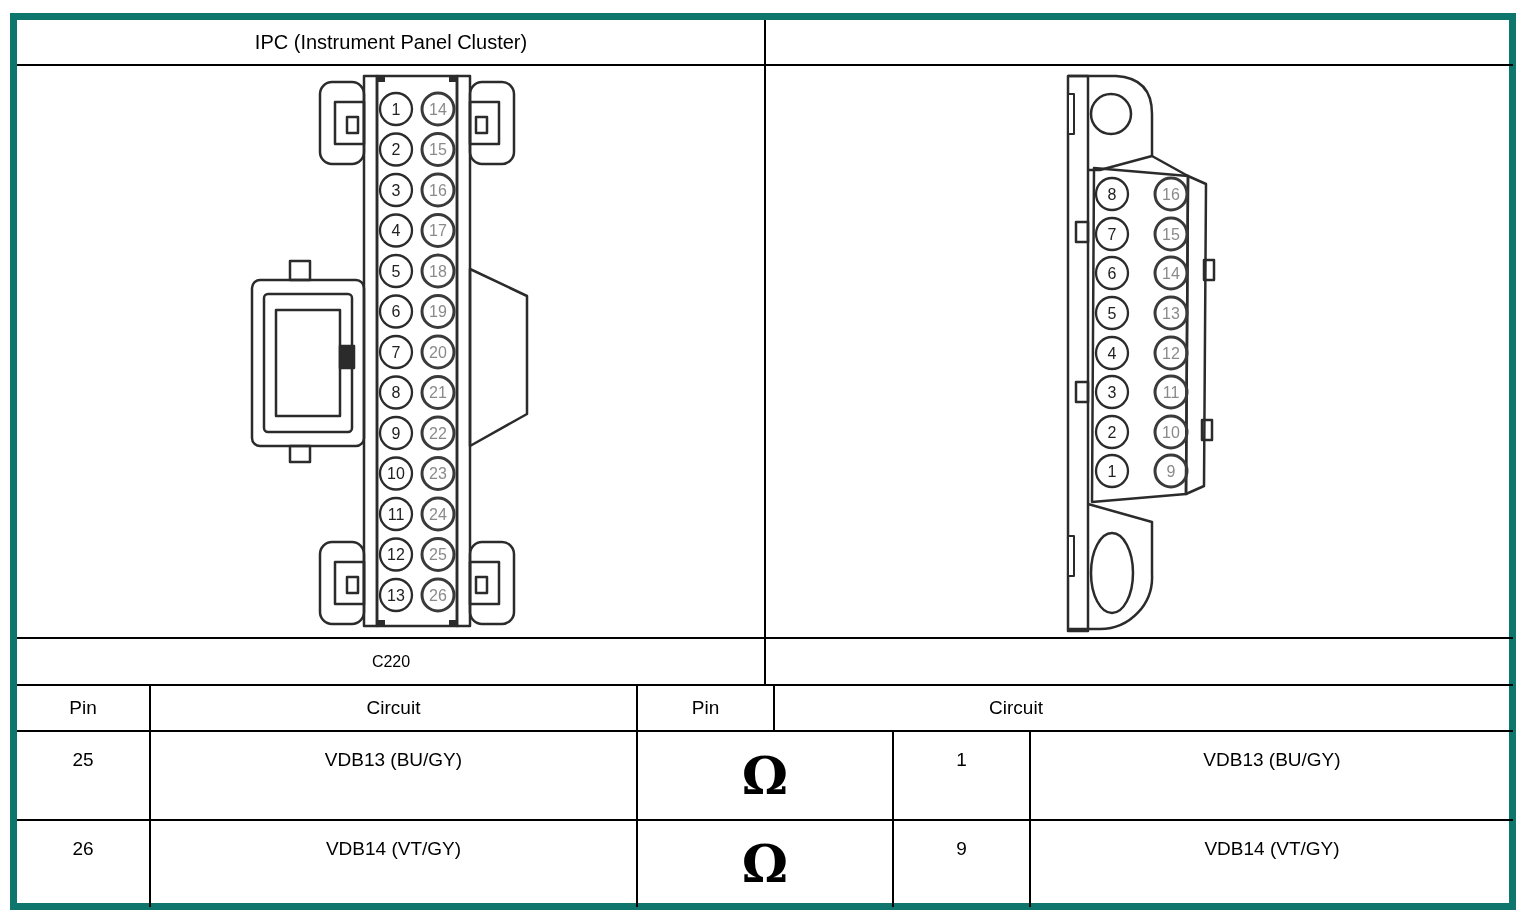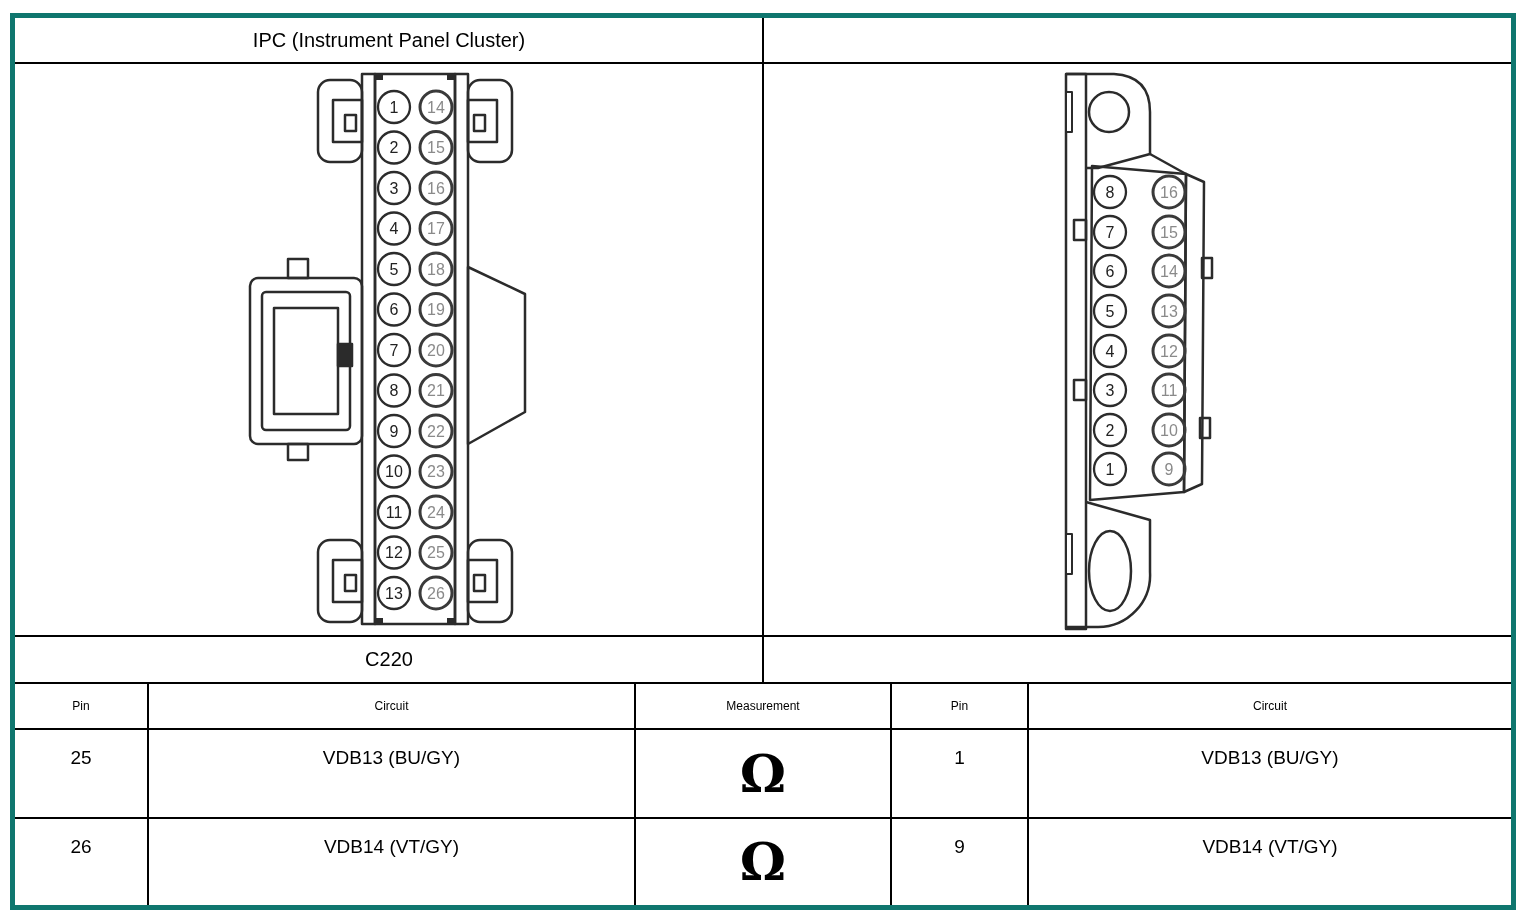--- a/index.html
+++ b/index.html
@@ -1,42 +1,42 @@
 <!DOCTYPE html>
 <html><head>
 <meta charset="utf-8">
 <style>
   html,body{margin:0;padding:0;background:#fff;}
   .screen{position:relative;width:1526px;height:918px;background:#ffffff;
           font-family:"Liberation Sans",sans-serif;color:#000;overflow:hidden;}
   .frame{position:absolute;left:10px;top:13px;width:1506px;height:897px;
-         border:5px solid #0f766e;box-sizing:border-box;background:#fff;}
+         border:7px solid #0f766e;box-sizing:border-box;background:#fff;}
   
   .header-row{position:absolute;left:0;top:0;width:1496px;height:46px;
               border-bottom:2px solid #000;box-sizing:border-box;display:flex;}
   .header-cell{width:748px;display:flex;align-items:center;justify-content:center;
                font-size:20px;}
   .connector-area{position:absolute;left:0;top:46px;width:1496px;height:571px;}
   .label-row{position:absolute;left:0;top:617px;width:1496px;height:47px;
              border-top:2px solid #000;box-sizing:border-box;display:flex;}
   .label-cell{width:748px;display:flex;align-items:center;justify-content:center;
-              font-size:20px;}
+              font-size:16px;}
   .vdivider{position:absolute;left:747px;top:0;width:2px;height:664px;background:#000;}
   .thead-row{position:absolute;left:0;top:664px;width:1496px;height:48px;
              border-top:2px solid #000;border-bottom:2px solid #000;box-sizing:border-box;display:flex;}
   .trow1{position:absolute;left:0;top:712px;width:1496px;height:89px;
          border-bottom:2px solid #000;box-sizing:border-box;display:flex;}
   .trow2{position:absolute;left:0;top:801px;width:1496px;height:86px;
          box-sizing:border-box;display:flex;}
   .c-pin1{width:132px;}
   .c-circ1{width:487px;border-left:2px solid #000;}
   .c-meas{width:256px;border-left:2px solid #000;}
   .c-pin2{width:137px;border-left:2px solid #000;}
   .c-circ2{width:484px;border-left:2px solid #000;}
-  .hcell{display:flex;align-items:center;justify-content:center;font-size:12px;box-sizing:border-box;}
+  .hcell{display:flex;align-items:center;justify-content:center;font-size:19px;box-sizing:border-box;}
   .dcell{display:flex;align-items:flex-start;justify-content:center;font-size:19px;
          padding-top:17px;box-sizing:border-box;}
   .mcell{display:flex;align-items:center;justify-content:center;box-sizing:border-box;
          font-family:"DejaVu Serif",serif;font-weight:bold;font-size:52px;line-height:1;}
   svg{position:absolute;display:block;}
   svg text{font-family:"Liberation Sans",sans-serif;font-size:16px;}
 </style>
 </head>
 <body>
 
@@ -204,21 +204,20 @@
       <div class="vdivider" style="top:-46px;"></div>
     </div>
 
     <div class="label-row">
       <div class="label-cell">C220</div>
     </div>
 
     <div class="thead-row">
       <div class="hcell c-pin1">Pin</div>
       <div class="hcell c-circ1">Circuit</div>
-      <div class="hcell c-meas">Measurement</div>
       <div class="hcell c-pin2">Pin</div>
       <div class="hcell c-circ2">Circuit</div>
     </div>
 
     <div class="trow1">
       <div class="dcell c-pin1">25</div>
       <div class="dcell c-circ1">VDB13 (BU/GY)</div>
       <div class="mcell c-meas">Ω</div>
       <div class="dcell c-pin2">1</div>
       <div class="dcell c-circ2">VDB13 (BU/GY)</div>

